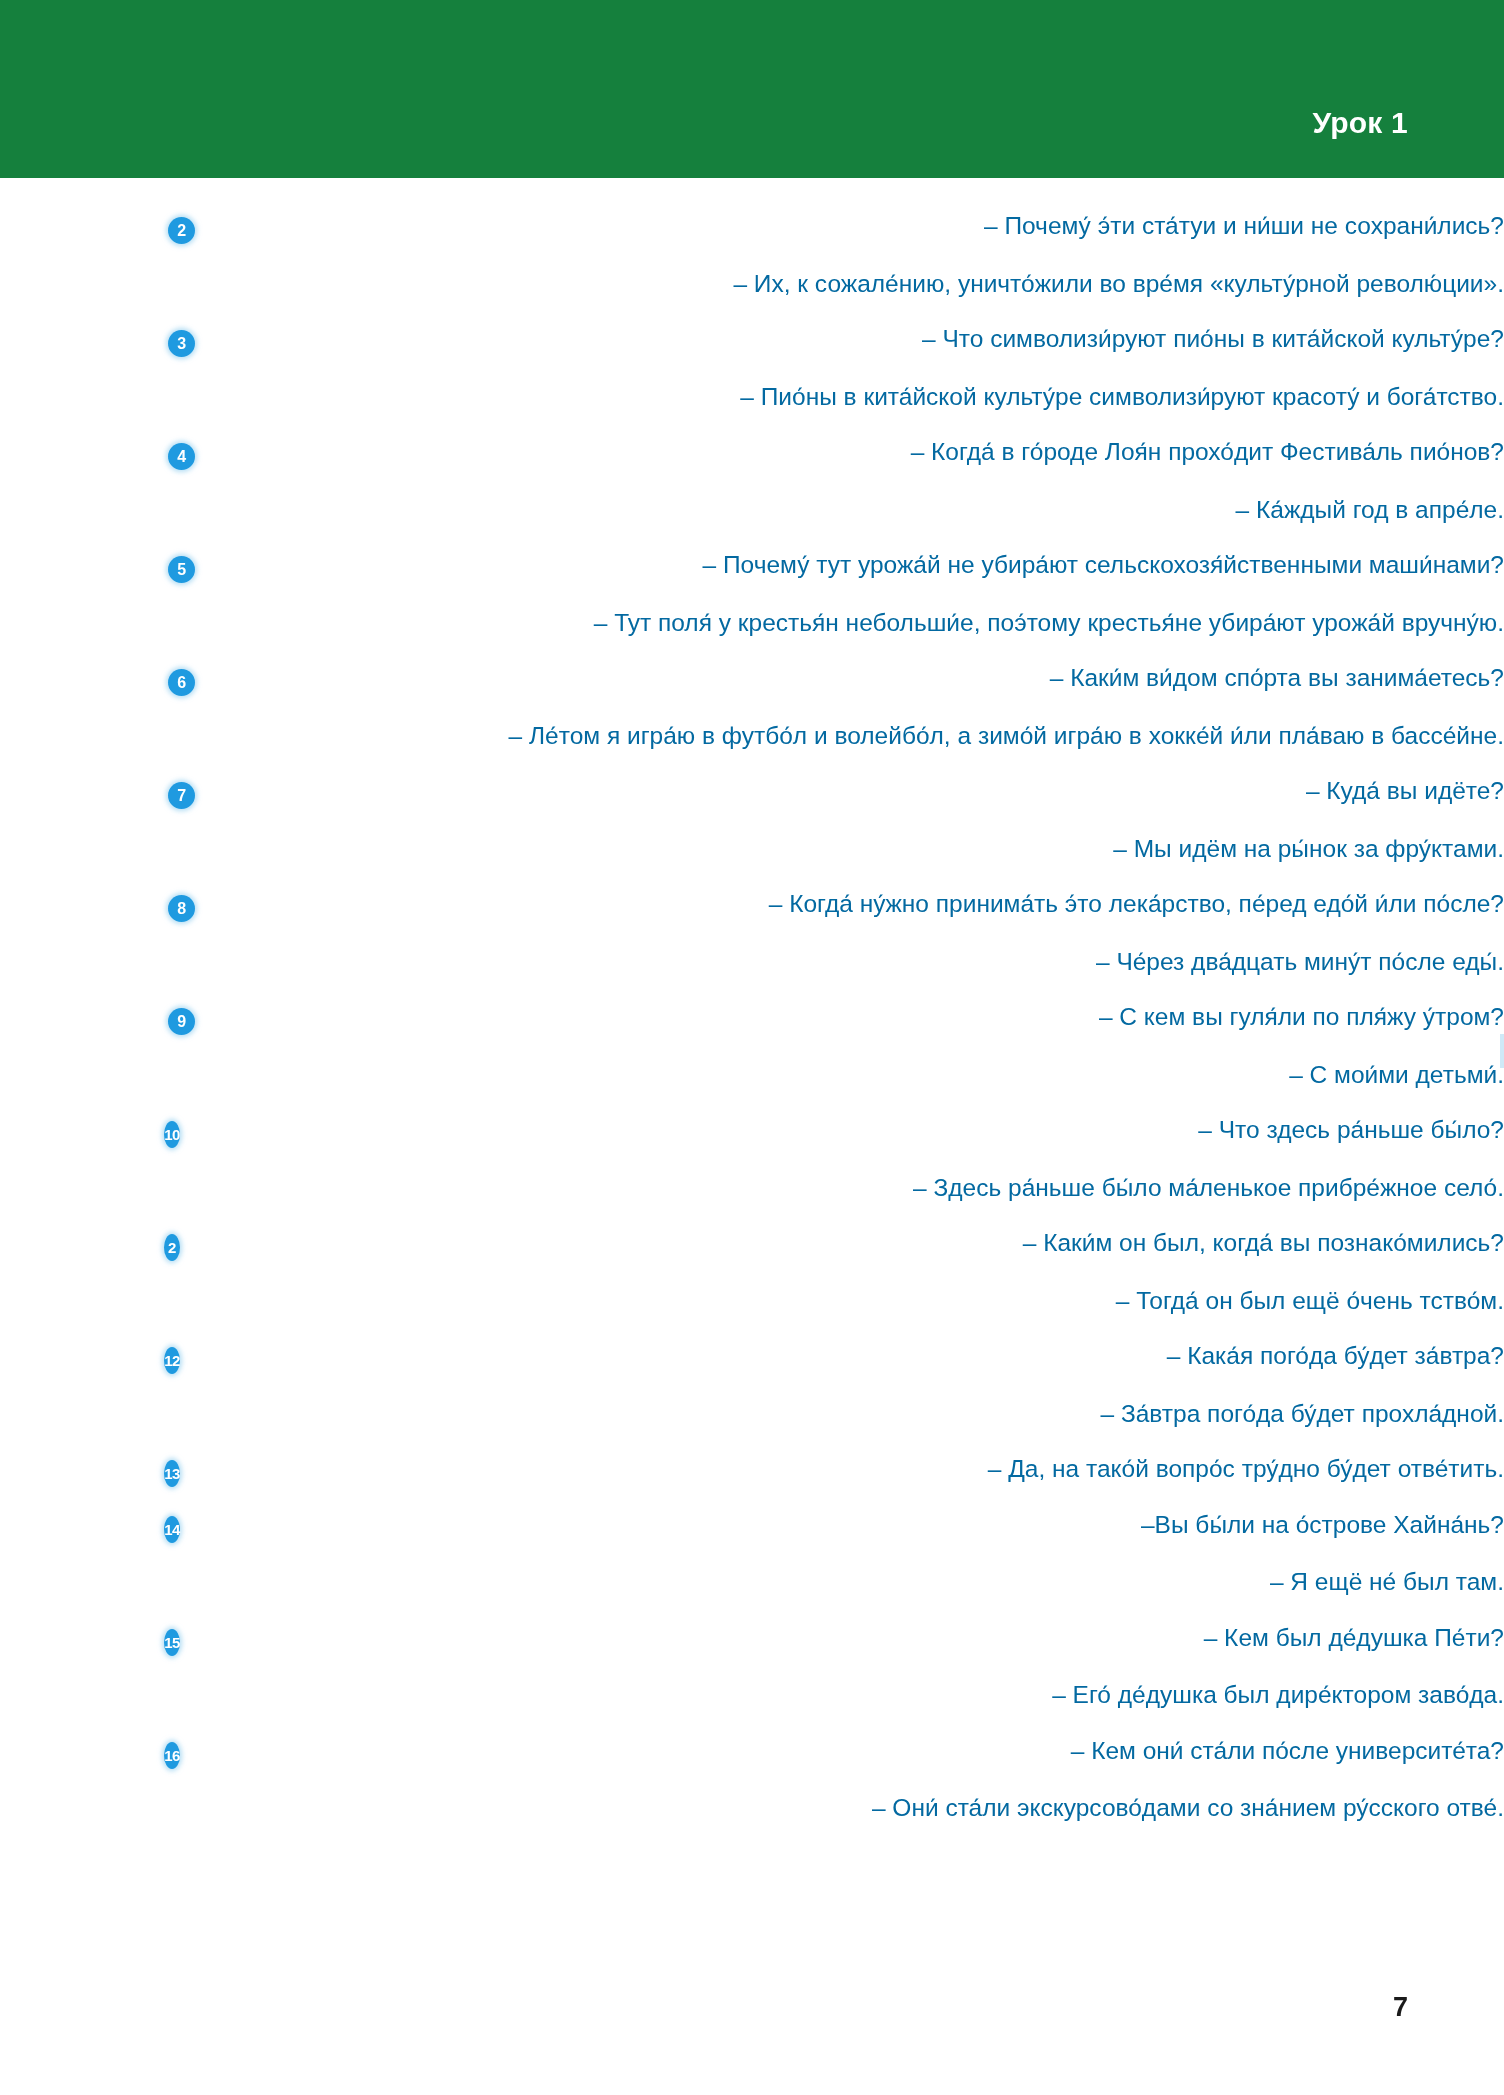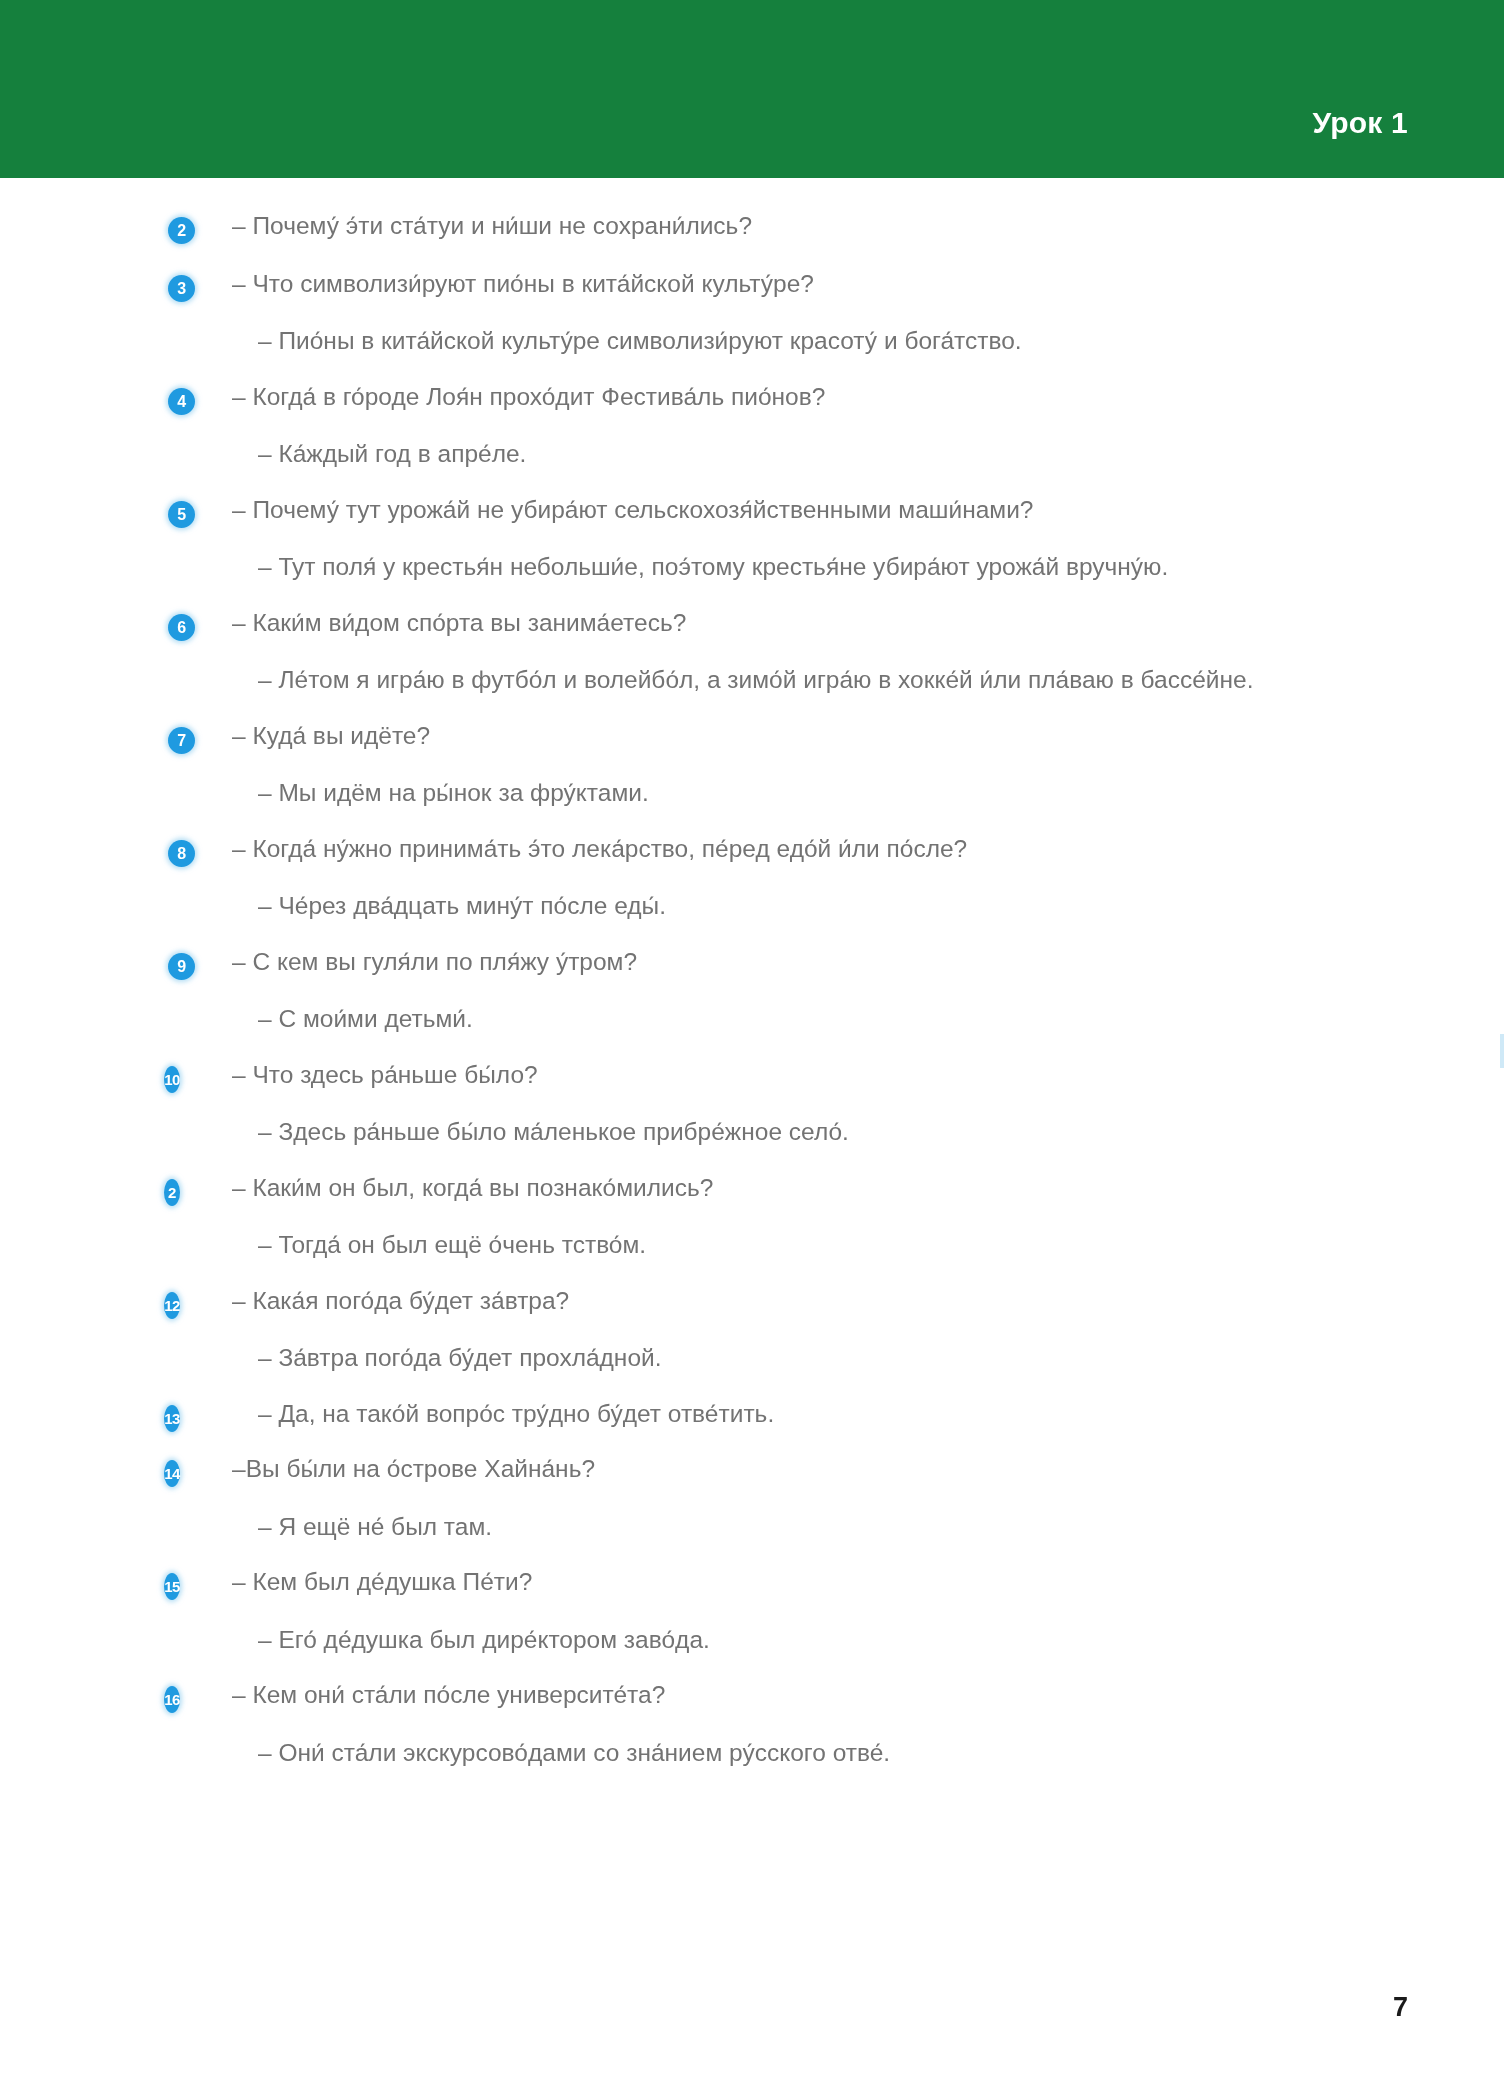--- a/index.html
+++ b/index.html
@@ -79,22 +79,23 @@
   .num-badge.wide {
     left: 164px;
     width: 16px;
     font-size: 15px;
     line-height: 27px;
   }
 
   .line {
     font-size: 24.5px;
     line-height: 1.0;
-    color: #737373;
+    color: #0369a1;
     white-space: nowrap;
+    text-align: right;
   }
   .line.question {
     margin-bottom: 33px;
   }
   .line.answer {
     padding-left: 26px;
     margin-bottom: 31px;
   }
 
   
@@ -121,20 +122,21 @@
 
 <div class="header-band">
   <div class="header-title">Урок 1</div>
 </div>
 
 <div class="content">
   <ol class="qa-list" id="qa-list">
       <li class="qa-item">
         <span class="num-badge">2</span>
         <div class="line question">– Почему́ э́ти ста́туи и ни́ши не сохрани́лись?</div>
+        <div class="line answer">– Их, к сожале́нию, уничто́жили во вре́мя «культу́рной револю́ции».</div>
       </li>
       <li class="qa-item">
         <span class="num-badge">3</span>
         <div class="line question">– Что символизи́руют пио́ны в кита́йской культу́ре?</div>
         <div class="line answer">– Пио́ны в кита́йской культу́ре символизи́руют красоту́ и бога́тство.</div>
       </li>
       <li class="qa-item">
         <span class="num-badge">4</span>
         <div class="line question">– Когда́ в го́роде Лоя́н прохо́дит Фестива́ль пио́нов?</div>
         <div class="line answer">– Ка́ждый год в апре́ле.</div>

